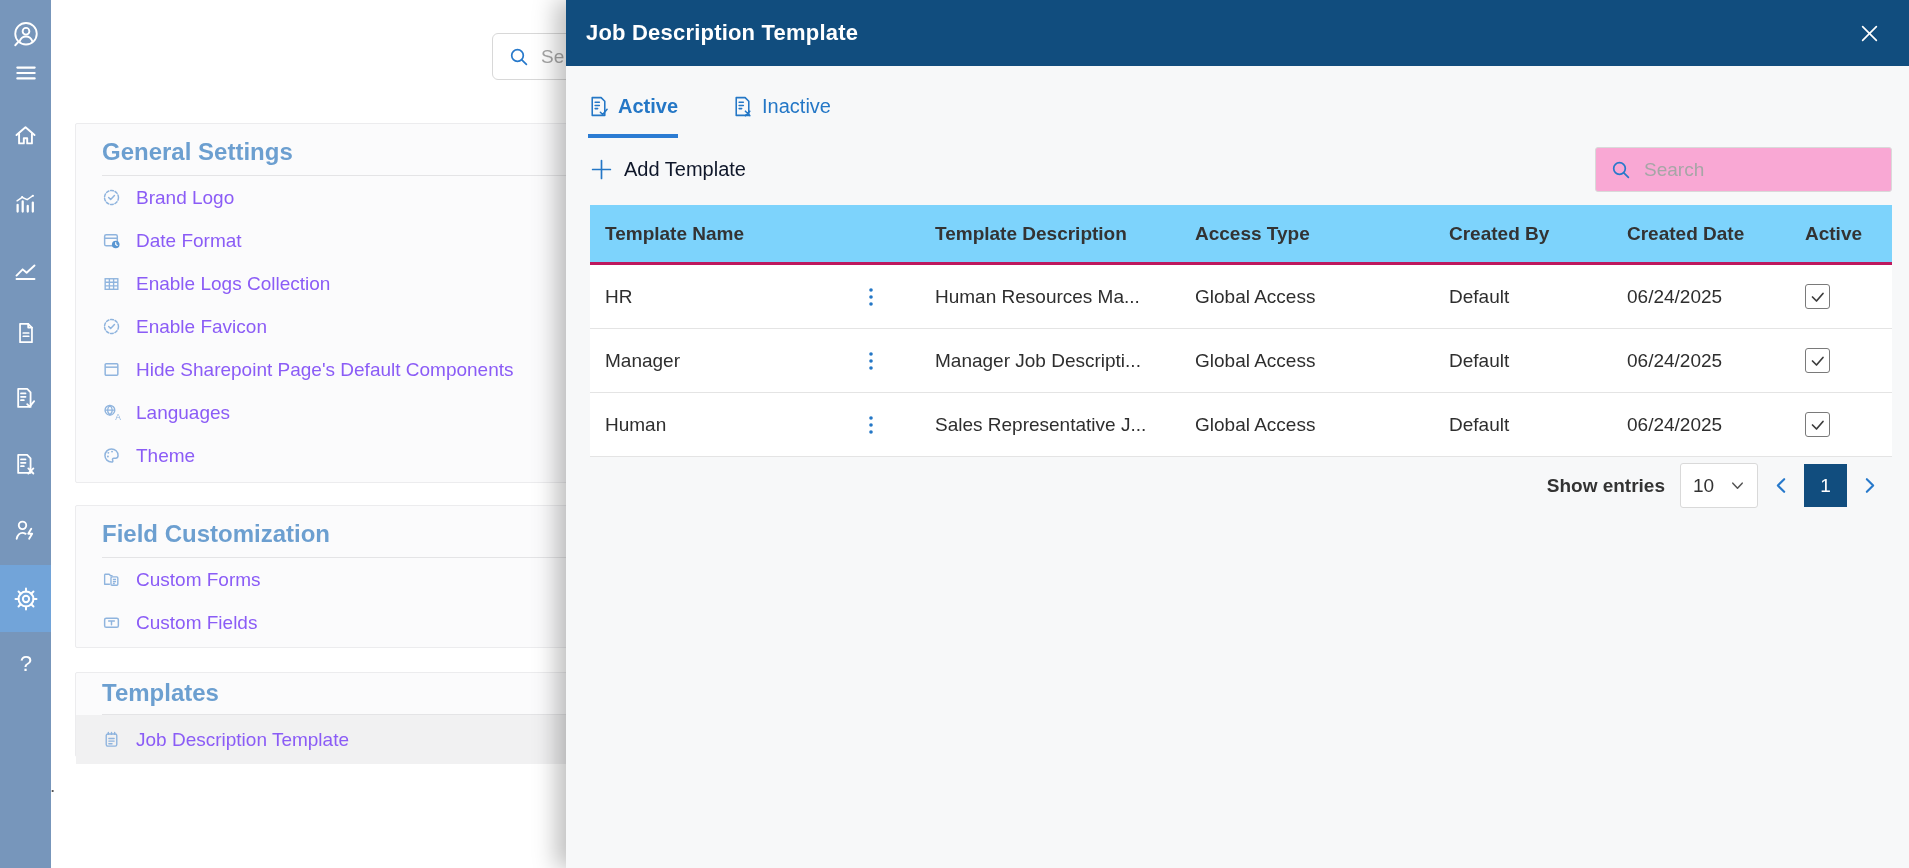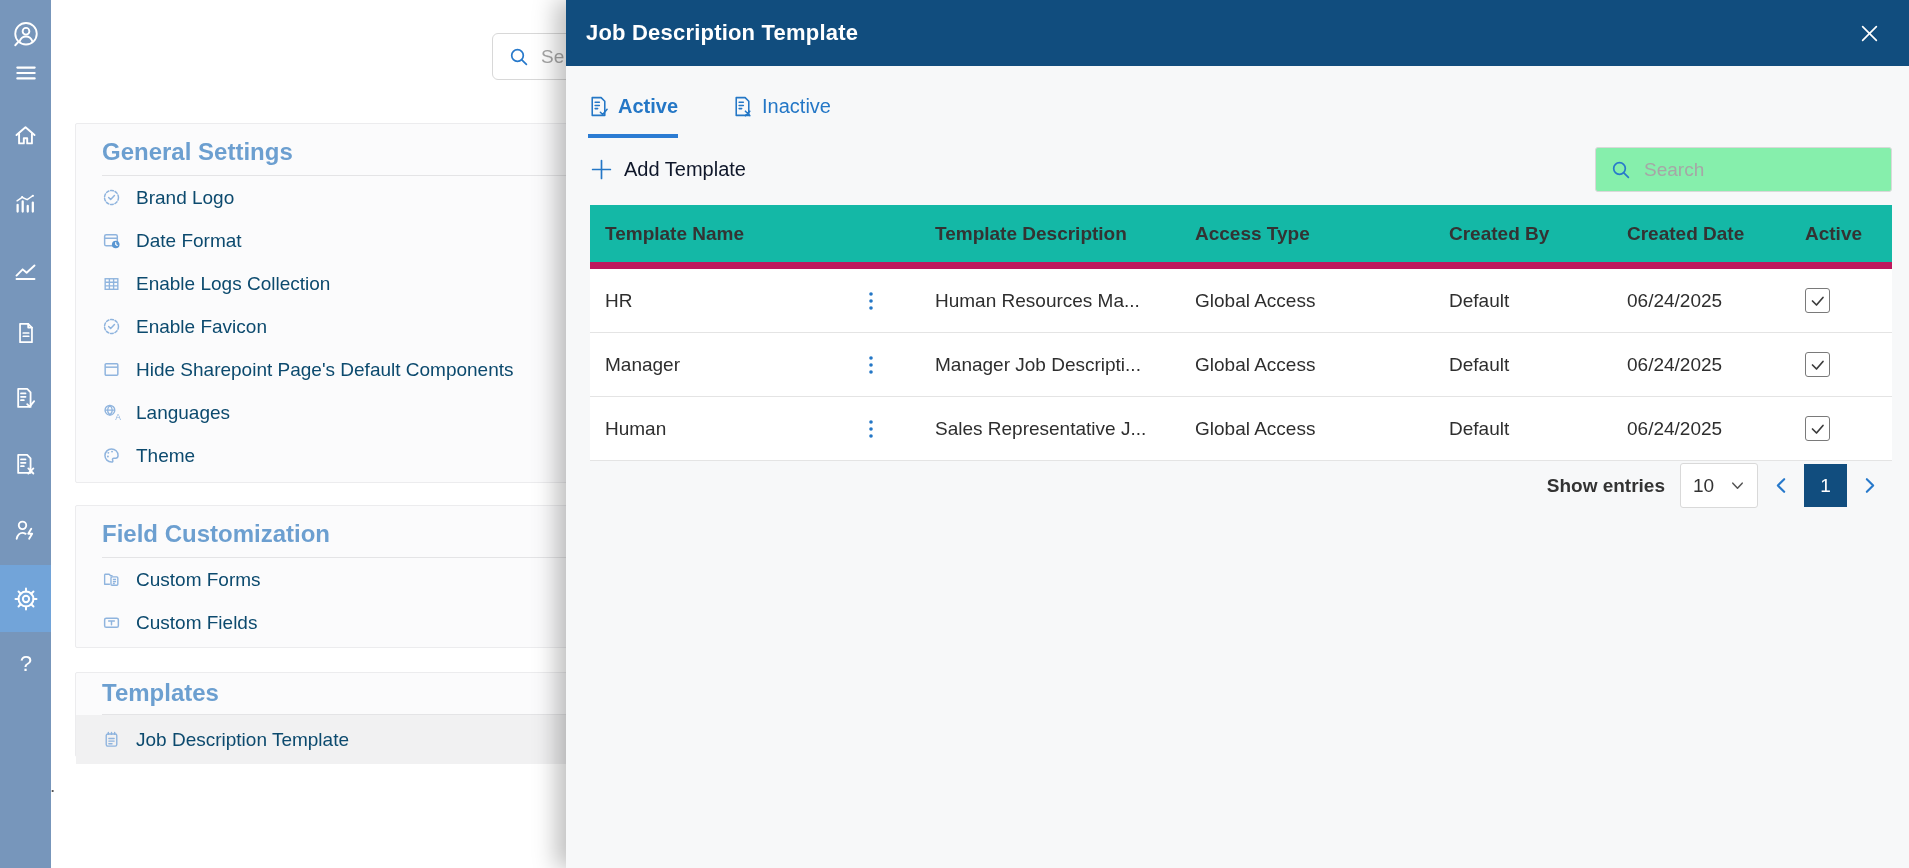--- a/index.html
+++ b/index.html
@@ -13,43 +13,43 @@
   svg{display:block;}
 
   
   .page{position:absolute;inset:0;background:#fff;z-index:1;}
   .page-search{position:absolute;left:492px;top:33px;width:150px;height:47px;border:1px solid #d8d8d8;border-radius:6px;background:#fff;display:flex;align-items:center;padding-left:15px;gap:9px;box-sizing:border-box;}
   .page-search input{border:none;outline:none;width:90px;font-size:19px;font-family:inherit;color:#555;background:transparent;}
   .page-search input::placeholder{color:#a6a6a6;}
   .card{position:absolute;left:75px;width:900px;background:#fbfbfc;border:1px solid #ececee;border-radius:2px;box-sizing:border-box;}
   .card h2{margin:0;padding:14px 0 9px 26px;font-size:24px;font-weight:700;color:#6c9fd0;}
   .card .hr{height:1px;background:#e4e4e6;margin-left:26px;}
-  .s-item{display:flex;align-items:center;gap:15px;padding-left:26px;height:43px;font-size:19px;color:#0c4a6e;cursor:pointer;}
+  .s-item{display:flex;align-items:center;gap:15px;padding-left:26px;height:43px;font-size:19px;color:#8b5cf6;cursor:pointer;}
   .card3 .s-item{height:49px;}
   .s-item.selected{background:#f1f1f2;}
   .stray-dot{position:absolute;left:50px;top:775px;font-size:19px;color:#555;}
 
   
   .modal{position:absolute;left:566px;top:0;width:1343px;height:868px;background:#f7f8f9;z-index:5;box-shadow:-10px 0 22px rgba(0,0,0,.25);}
   .m-head{height:66px;background:#114d7e;display:flex;align-items:center;padding:0 26px 0 20px;box-sizing:border-box;}
   .m-head h1{margin:0;flex:1;color:#fff;font-size:22px;font-weight:600;letter-spacing:.2px;}
   .m-close{background:none;border:none;padding:4px;cursor:pointer;}
 
   .m-body{position:absolute;left:0;top:66px;right:0;bottom:0;padding-left:20px;}
   .tabs{position:absolute;left:22px;top:29px;display:flex;gap:54px;}
   .tab{display:flex;align-items:center;gap:9px;font-size:20px;color:#2477c6;padding-bottom:16px;cursor:pointer;border-bottom:4px solid transparent;}
   .tab.active{font-weight:700;border-bottom-color:#2b7cd3;}
   .add-btn{position:absolute;left:24px;top:92px;display:flex;align-items:center;gap:11px;background:none;border:none;font-family:inherit;font-size:20px;color:#0f172a;cursor:pointer;padding:0;}
-  .m-search{position:absolute;right:17px;top:81px;width:297px;height:45px;background:#86efac;border:1px solid #d9d9d9;border-radius:3px;display:flex;align-items:center;padding-left:14px;gap:10px;box-sizing:border-box;}
+  .m-search{position:absolute;right:17px;top:81px;width:297px;height:45px;background:#f9a8d4;border:1px solid #d9d9d9;border-radius:3px;display:flex;align-items:center;padding-left:14px;gap:10px;box-sizing:border-box;}
   .m-search input{border:none;outline:none;flex:1;font-size:19px;font-family:inherit;color:#444;background:transparent;}
   .m-search input::placeholder{color:#a6a6a6;}
 
   .table{position:absolute;left:24px;top:139px;width:1302px;}
   .thead,.trow{display:grid;grid-template-columns:330px 260px 254px 178px 178px 102px;align-items:center;}
-  .thead{background:#14b8a6;height:57px;border-bottom:7px solid #be185d;}
+  .thead{background:#7dd3fc;height:57px;border-bottom:3px solid #be185d;}
   .th{padding-left:15px;font-size:19px;font-weight:700;color:#333;}
   .trow{background:#fff;height:63px;border-bottom:1px solid #e4e4e4;font-size:19px;color:#2e2e2e;}
   .td{padding-left:15px;white-space:nowrap;overflow:hidden;}
   .td-name{display:flex;align-items:center;justify-content:space-between;padding-right:40px;}
   .kebab{background:none;border:none;padding:2px 6px;cursor:pointer;}
   .checkbox{width:25px;height:25px;margin-left:15px;background:#fff;border:1px solid #7a7a7a;border-radius:3px;display:flex;align-items:center;justify-content:center;cursor:pointer;box-sizing:border-box;}
 
   .pager{position:absolute;top:397px;right:31px;display:flex;align-items:center;gap:15px;}
   .se-label{font-size:19px;font-weight:700;color:#333;}
   .pagesize{width:78px;height:45px;background:#fff;border:1px solid #d9d9d9;border-radius:3px;display:flex;align-items:center;justify-content:space-between;padding:0 12px;font-size:19px;color:#333;cursor:pointer;box-sizing:border-box;}

